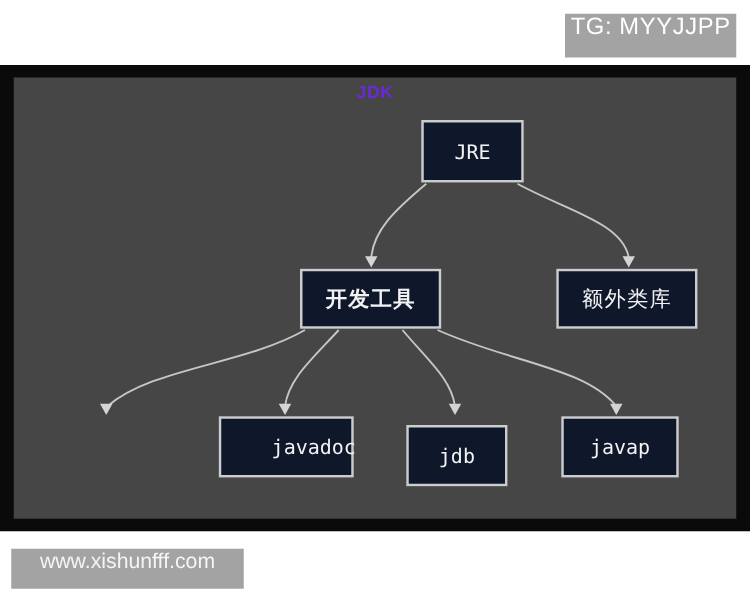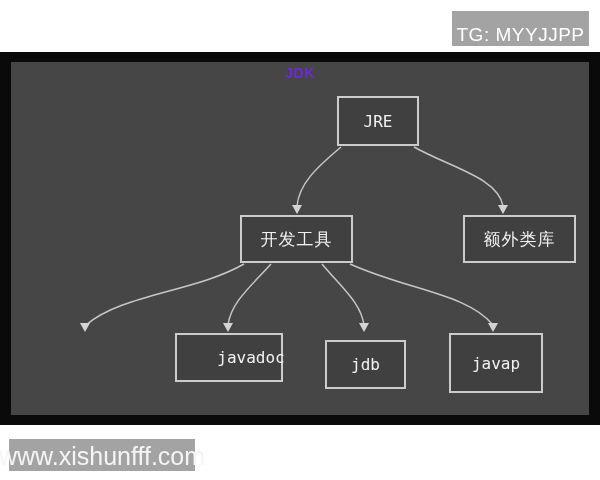--- a/index.html
+++ b/index.html
@@ -4,55 +4,55 @@
 <style>
   html, body { margin: 0; padding: 0; }
   body { width: 600px; height: 480px; background: #ffffff; font-family: "Liberation Sans", sans-serif; }
   .stage { position: relative; width: 600px; height: 480px; background: #ffffff; overflow: hidden; }
 
   
   .badge {
     position: absolute;
     background: #a3a3a3;
     color: #ffffff;
-    display: flex; align-items: flex-end; justify-content: center;
+    display: flex; align-items: flex-start; justify-content: center;
     font-family: "Liberation Sans", sans-serif;
   }
   .badge-top { right: 11px; top: 11px; width: 137px; height: 35px; font-size: 19px; letter-spacing: 0.5px; }
-  .badge-bottom { left: 9px; top: 439px; width: 186px; height: 32px; font-size: 25px; color: #f5f5f5; }
+  .badge-bottom { left: 9px; top: 439px; width: 186px; height: 32px; font-size: 17px; color: #f5f5f5; }
 
   
   .frame { position: absolute; left: 0; top: 52px; width: 600px; height: 373px; background: #0a0a0a; }
   .panel { position: absolute; left: 11px; top: 62px; width: 578px; height: 353px; background: #464646; }
 
   .panel-title {
     position: absolute; left: 0; top: 65px; width: 600px;
     text-align: center; color: #6d28d9; font-size: 14px; font-weight: bold;
     font-family: "Liberation Sans", sans-serif; letter-spacing: 0.5px;
   }
 
   
   .node {
     position: absolute;
-    background: #404040;
+    background: #0f172a;
     border: 2px solid #cccccc;
     box-sizing: border-box;
     display: flex; align-items: center; justify-content: center;
     color: #f2f2f2;
   }
   .node-label-mono { font-family: "DejaVu Sans Mono", monospace; font-size: 16px; }
   .node-label-cjk  { font-family: "DejaVu Sans", sans-serif; font-size: 17px; letter-spacing: 1px; }
 
   .node-jre      { left: 337px; top:  96px; width:  82px; height: 50px; }
-  .node-devtools { left: 240px; top: 215px; width: 113px; height: 48px; }
-  .node-extralib { left: 463px; top: 215px; width: 113px; height: 48px; }
+  .node-devtools { left: 240px; top: 215px; width: 113px; height: 48px; font-weight: bold; }
+  .node-extralib { left: 445px; top: 215px; width: 113px; height: 48px; }
   .node-javac    { left:  39px; top: 333px; width:  91px; height: 49px; }
   .node-javadoc  { left: 175px; top: 333px; width: 108px; height: 49px; padding-left: 44px; }
   .node-jdb      { left: 325px; top: 340px; width:  81px; height: 49px; }
-  .node-javap    { left: 449px; top: 333px; width:  94px; height: 60px; }
+  .node-javap    { left: 449px; top: 333px; width:  94px; height: 49px; }
 
   .edges { position: absolute; left: 0; top: 0; width: 600px; height: 480px; pointer-events: none; }
   .edges path { fill: none; stroke: #c6c6c6; stroke-width: 1.5; }
   .edges polygon { fill: #d4d4d4; stroke: none; }
 </style>
 </head>
 <body>
 
 <div class="stage">
 

